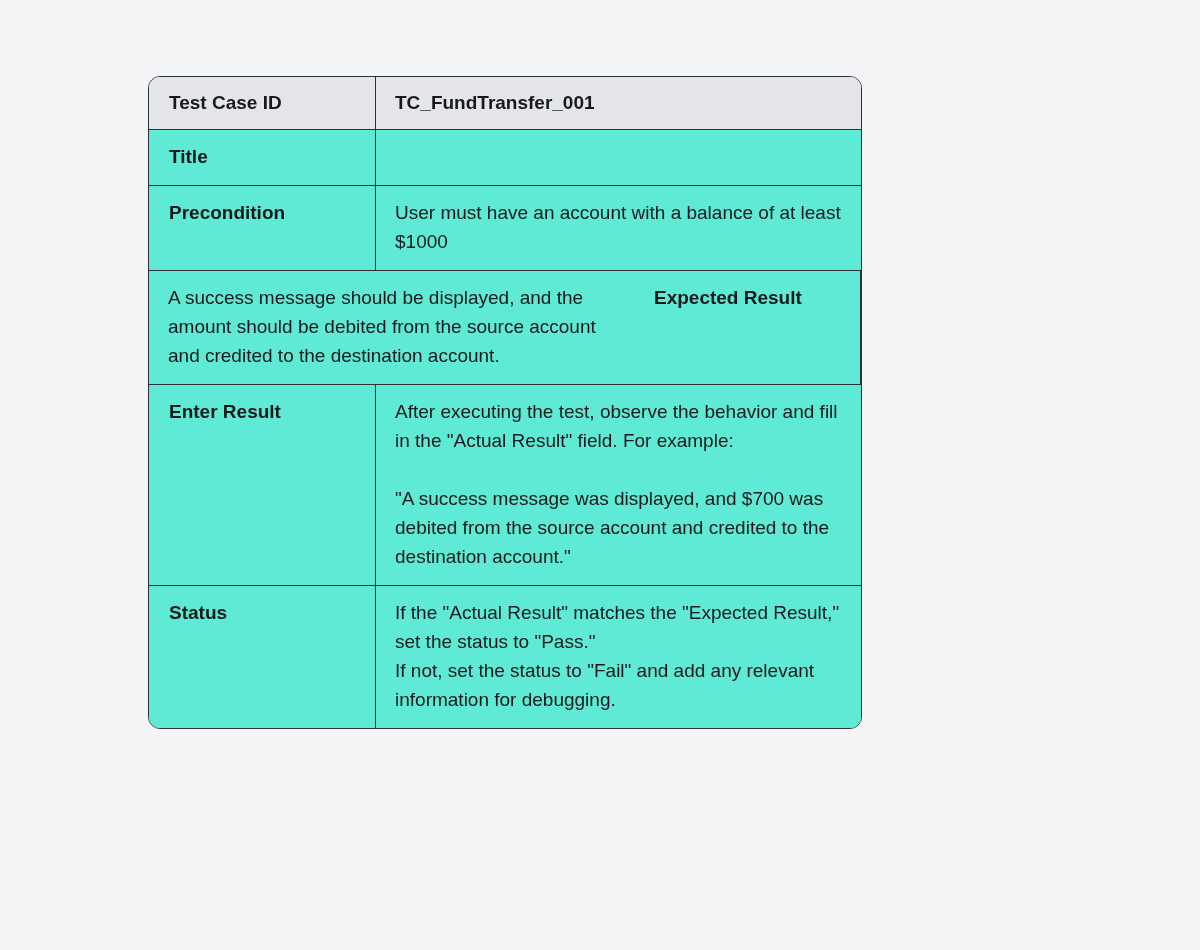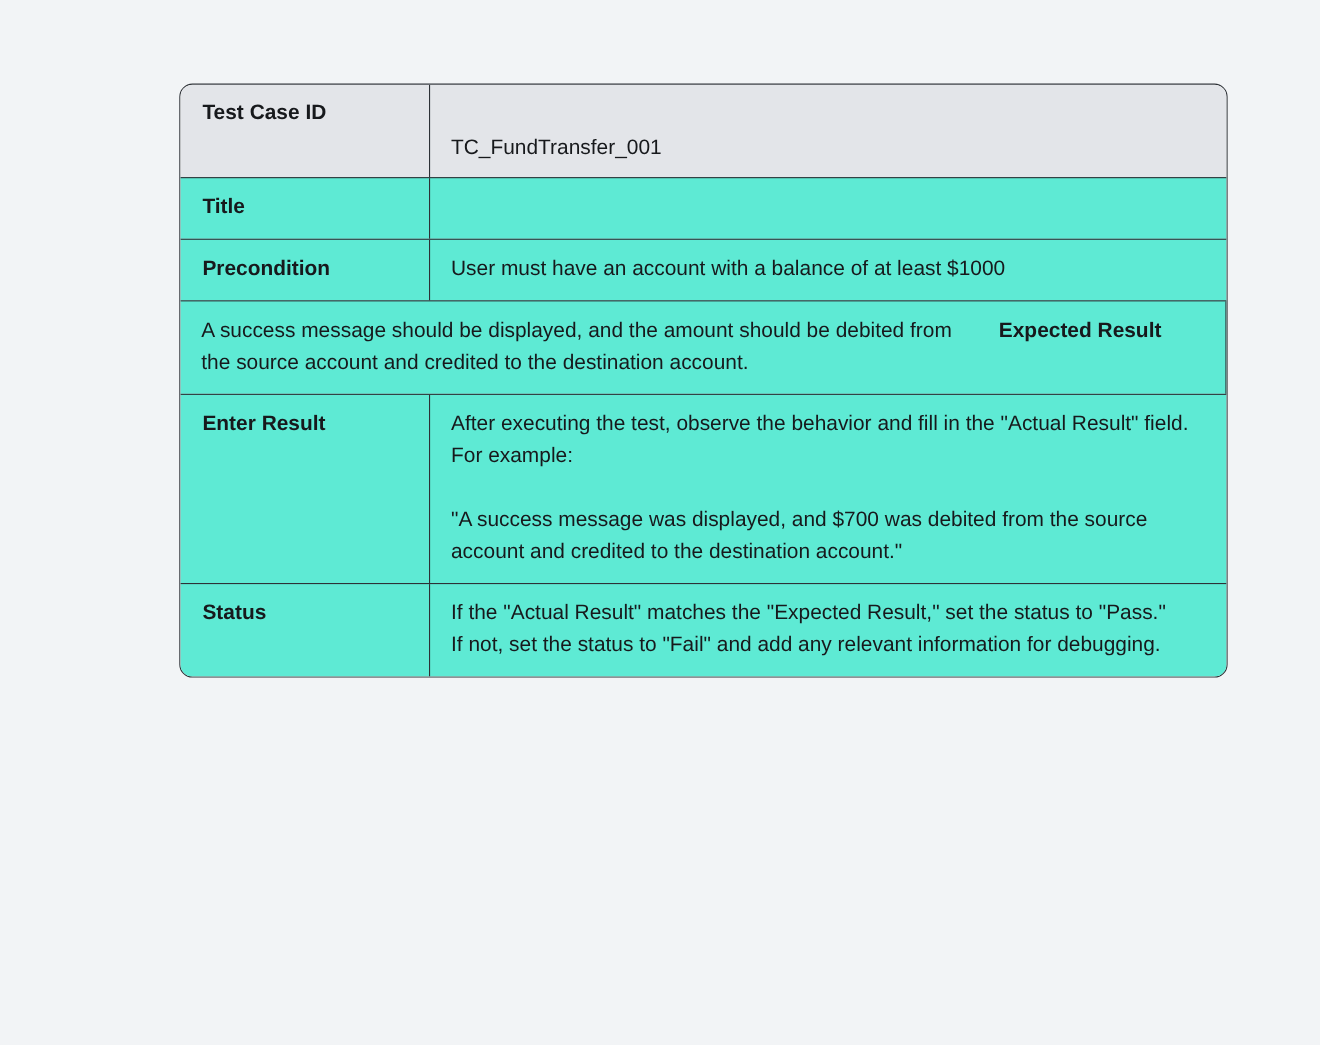--- a/index.html
+++ b/index.html
@@ -9,23 +9,23 @@
   body {
     width: 1200px;
     height: 950px;
     background: #f2f4f6;
     font-family: "Liberation Sans", sans-serif;
     color: #17191c;
     position: relative;
   }
   .testcase-table {
     position: absolute;
-    left: 163px;
+    left: 148px;
     top: 76px;
-    width: 953px;
+    width: 714px;
     background: #ffffff;
     border: 1.5px solid #2d3136;
     border-radius: 12px;
     overflow: hidden;
     box-sizing: border-box;
   }
   .row {
     display: flex;
     border-top: 1px solid #2d3136;
     background: #5eead4;
@@ -50,22 +50,21 @@
   }
   .cell.value {
     flex: 1 1 auto;
     padding-left: 19px;
   }
   .row.header .cell {
     padding-top: 11px;
     padding-bottom: 12px;
   }
   .row.header .cell.value {
-    font-weight: 400;
-    margin-top: 32px;
+    font-weight: 700;
   }
 </style>
 </head>
 <body>
 
 <div class="testcase-table">
 
   <div class="row header">
     <div class="cell label">Test Case ID</div>
     <div class="cell value">TC_FundTransfer_001</div>

